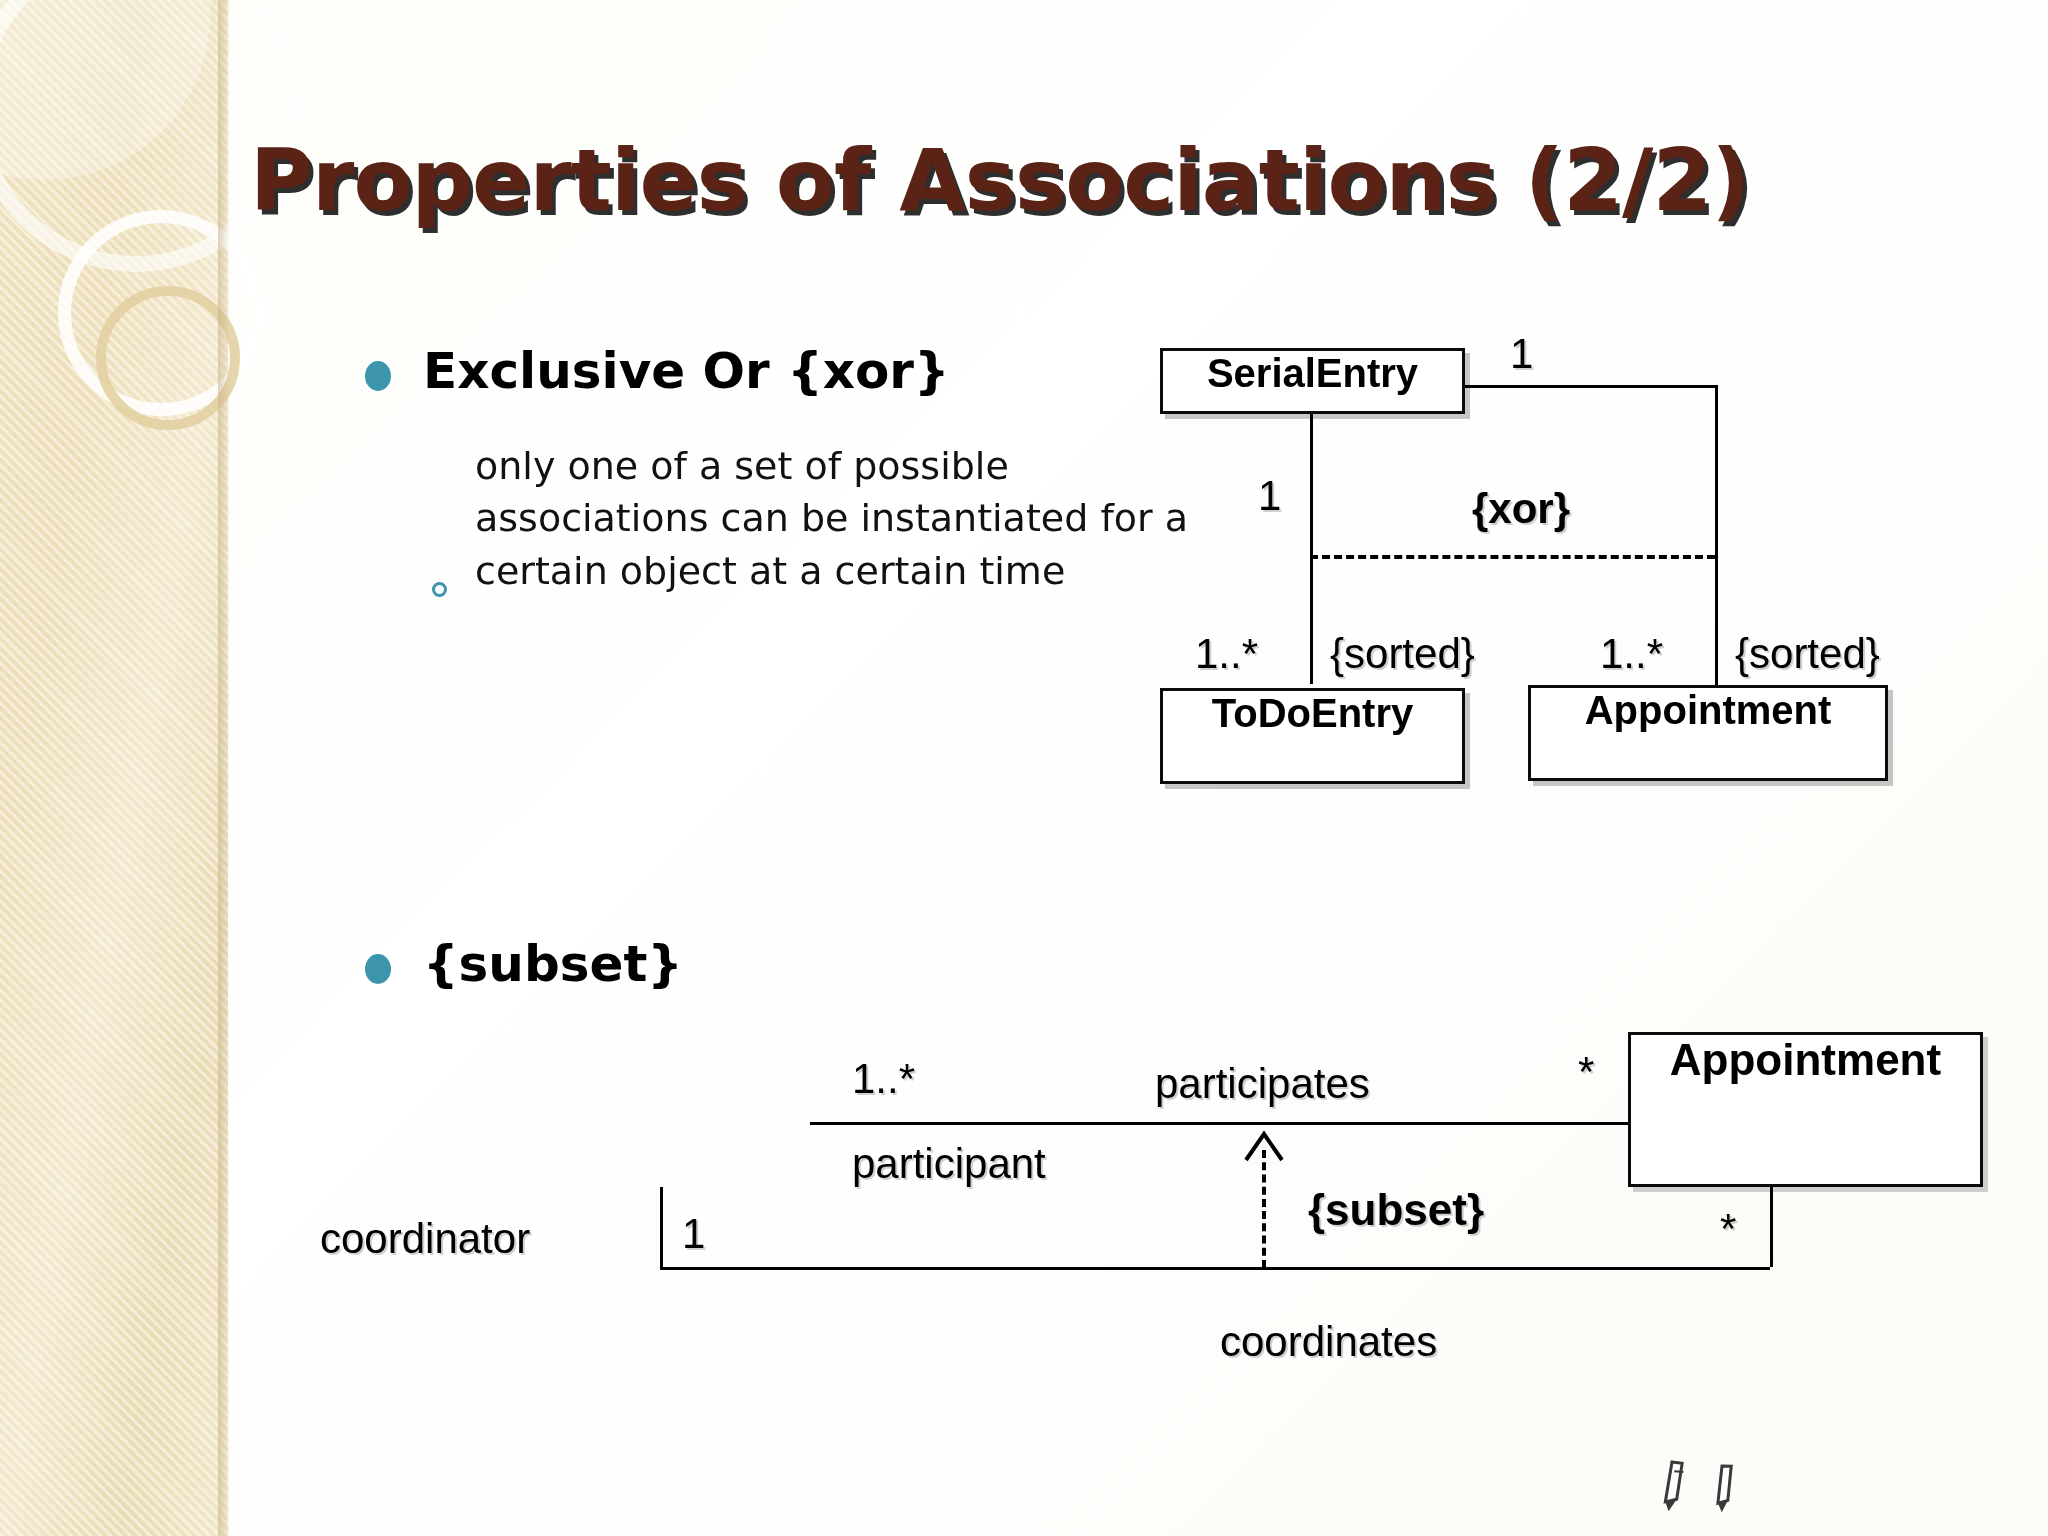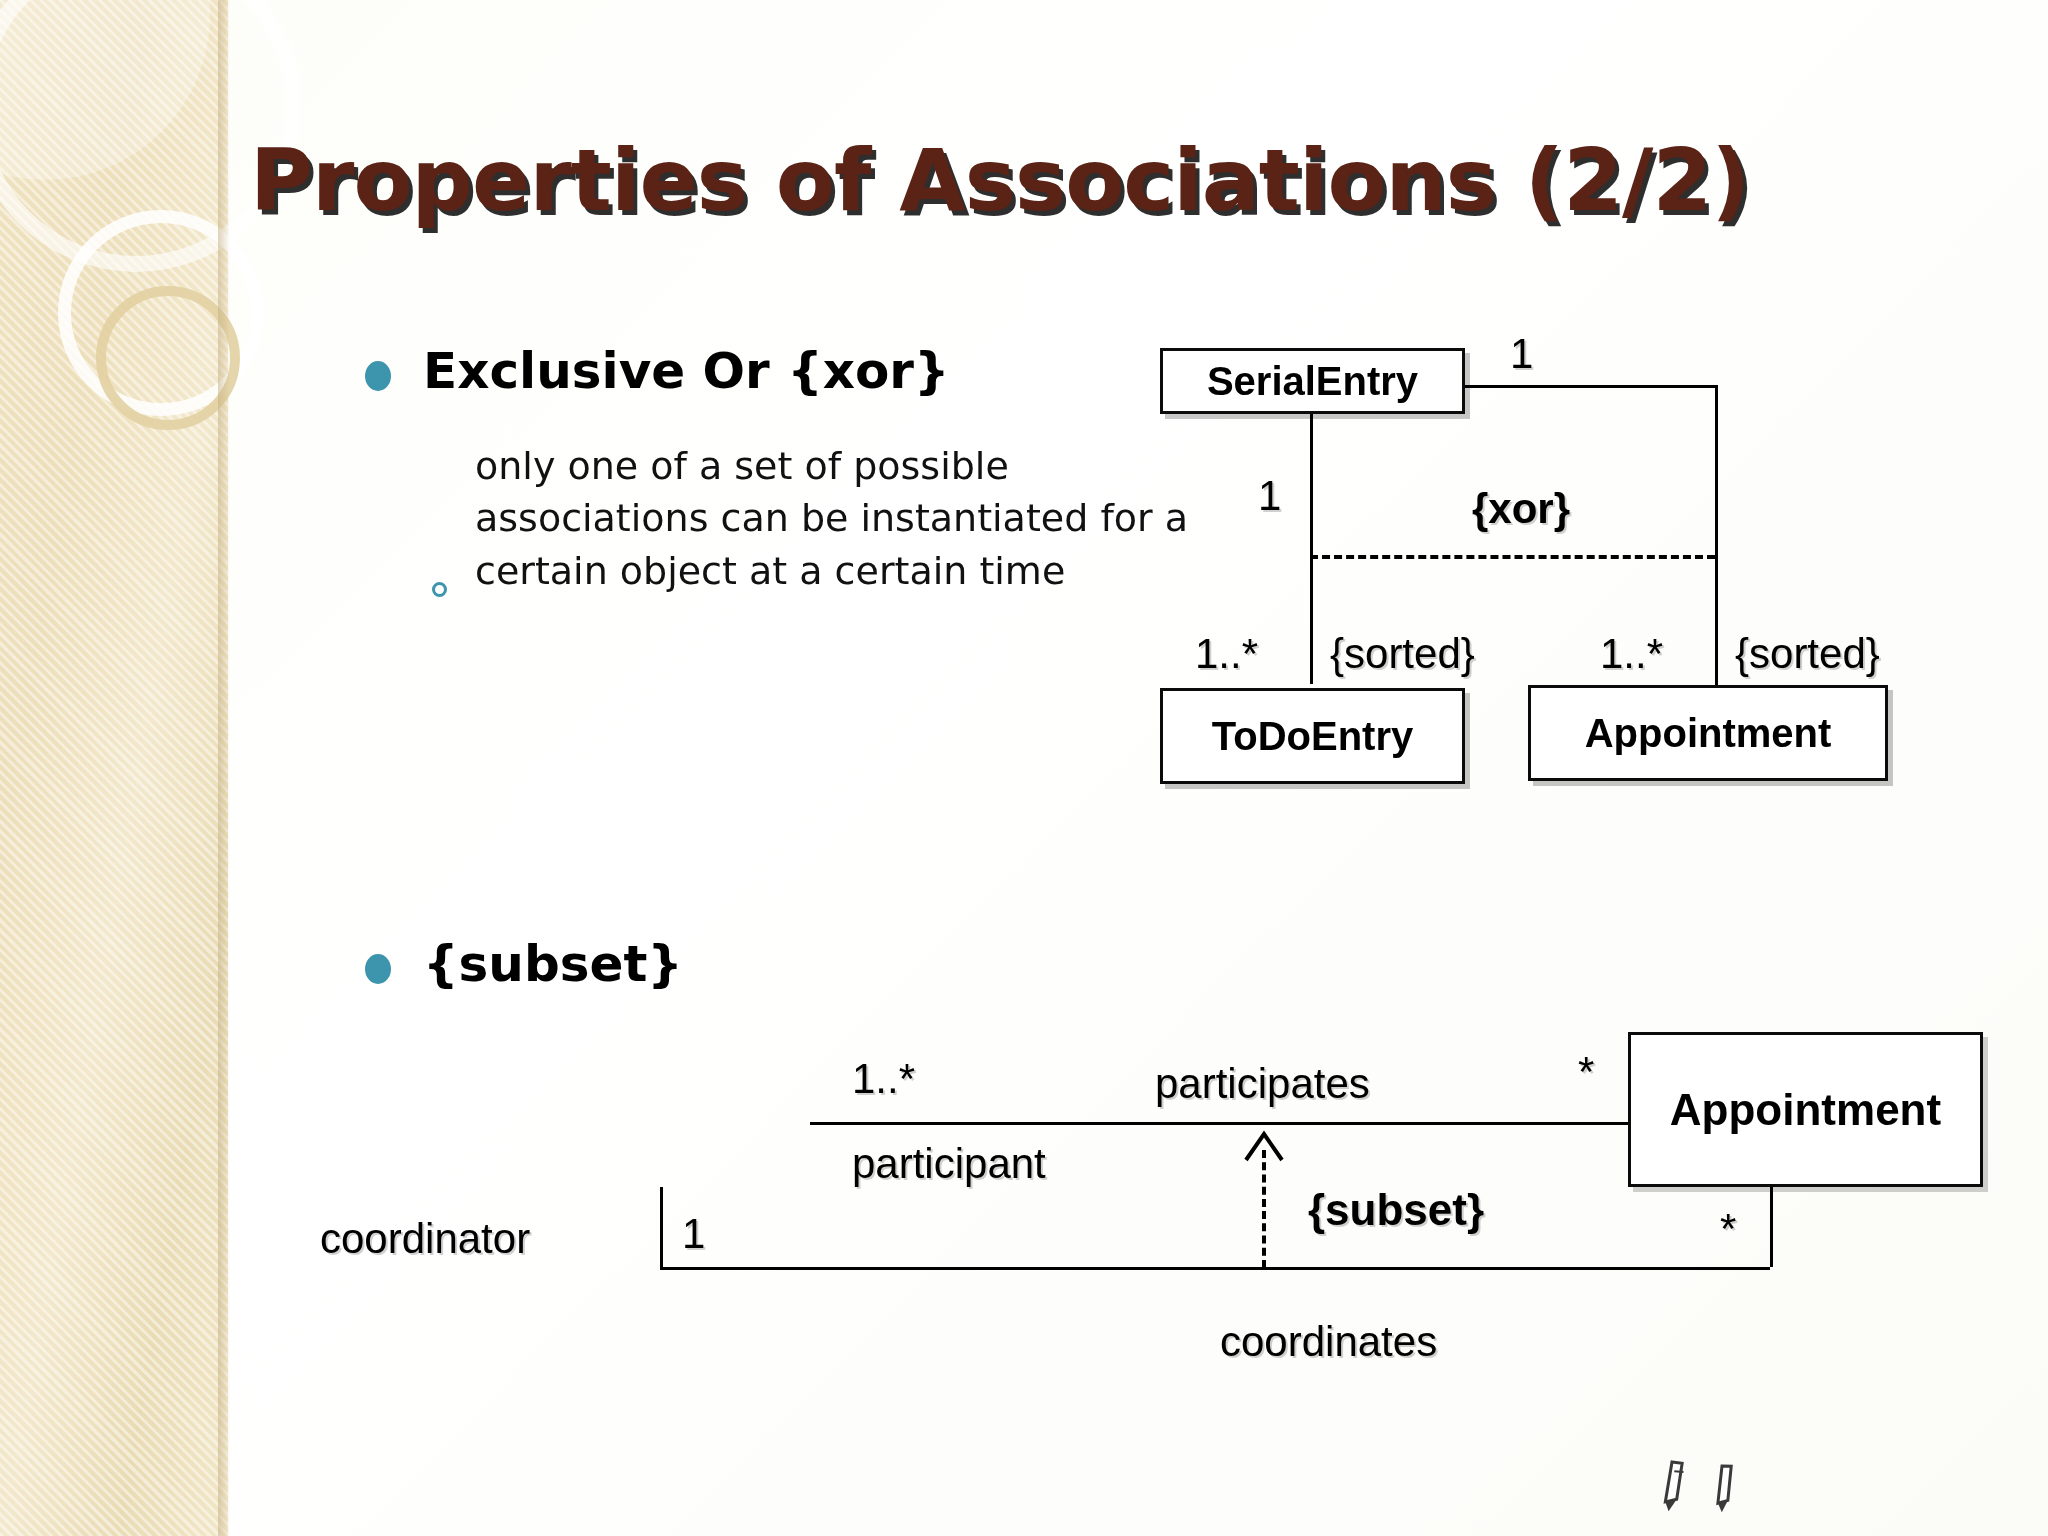--- a/index.html
+++ b/index.html
@@ -108,21 +108,21 @@
     width: 760px;
   }
 
   
   .uml-box {
     position: absolute;
     box-sizing: border-box;
     border: 3px solid #0b0b0b;
     background: #ffffff;
     display: flex;
-    align-items: center;
+    align-items: flex-start;
     justify-content: center;
     font-family: "Liberation Sans", sans-serif;
     font-weight: bold;
     color: #000000;
     box-shadow: 5px 5px 0 rgba(0,0,0,.22);
     white-space: nowrap;
   }
   .uml-label {
     position: absolute;
     font-family: "Liberation Sans", sans-serif;

